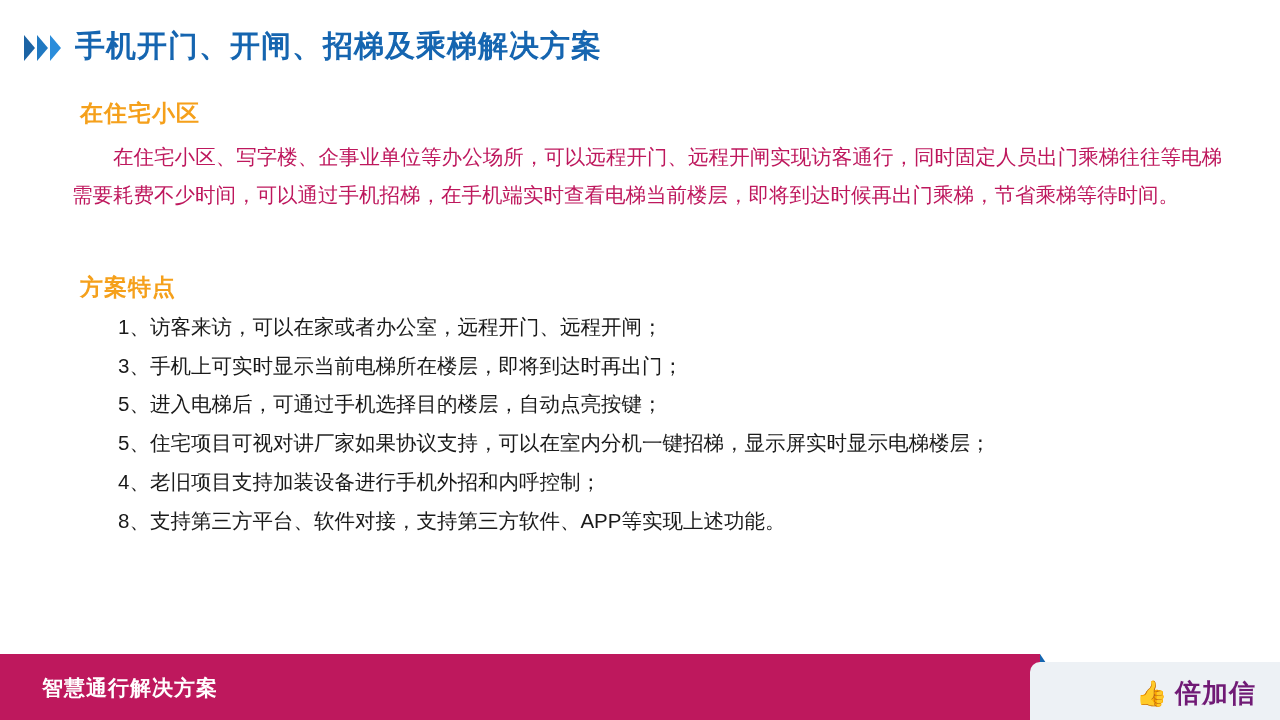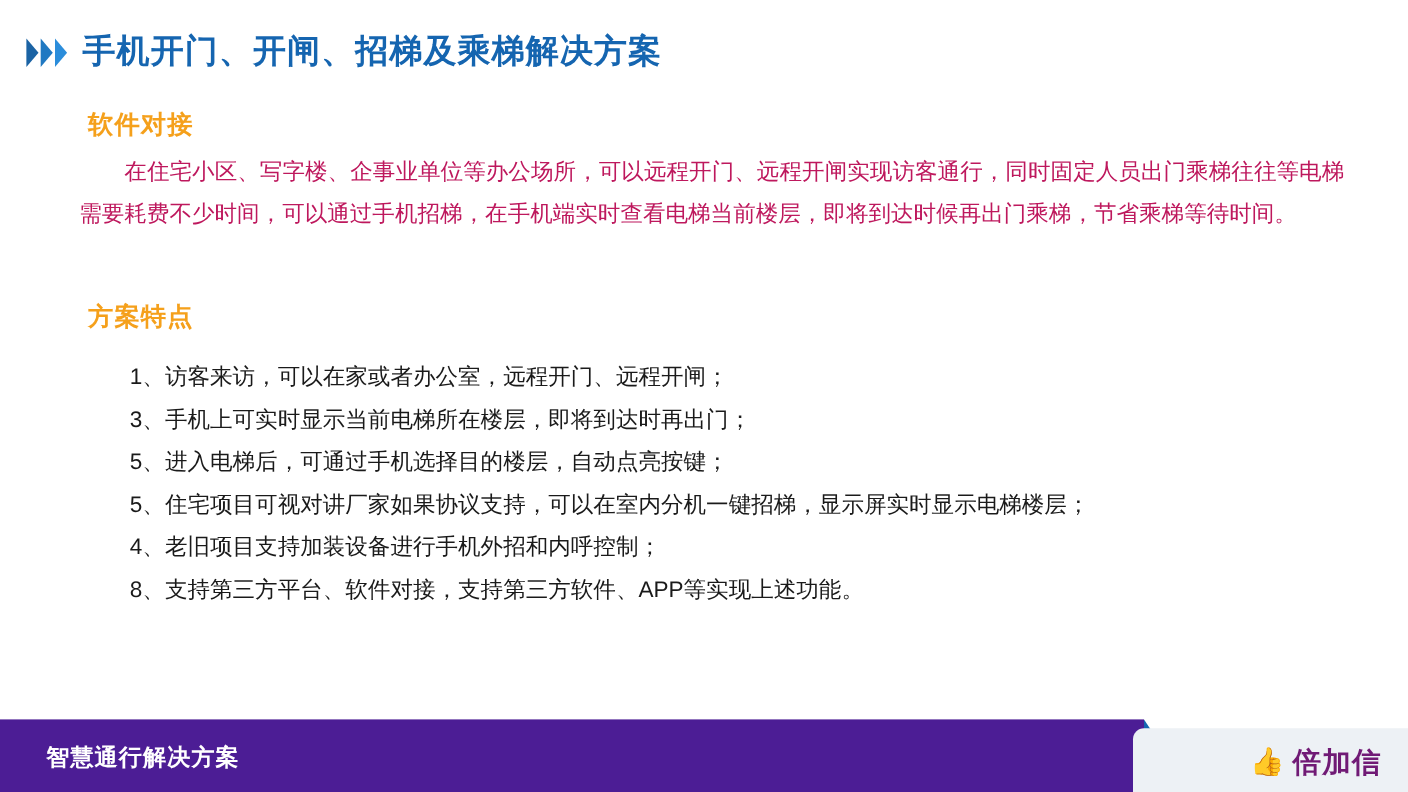--- a/index.html
+++ b/index.html
@@ -74,21 +74,21 @@
     font-size: 20.5px;
     line-height: 38px;
     color: #be185d;
     text-indent: 41px;
     text-align: justify;
   }
 
   .feature-list {
     position: absolute;
     left: 118px;
-    top: 324px;
+    top: 308px;
     width: 1110px;
     margin: 0;
     padding: 0;
     list-style: none;
   }
   .feature-list li {
     font-size: 20.5px;
     line-height: 38.7px;
     color: #1a1a1a;
     white-space: nowrap;
@@ -101,21 +101,21 @@
     bottom: 0;
     width: 1280px;
     height: 66px;
   }
   .footer-bar {
     position: absolute;
     left: 0;
     bottom: 0;
     width: 1040px;
     height: 66px;
-    background: #4c1d95;
+    background: #be185d;
     text-align: right;
   }
   .footer-bar::after {
     content: "";
     position: absolute;
     right: -44px;
     top: 0;
     width: 0;
     height: 0;
     border-bottom: 66px solid #1565b0;
@@ -166,21 +166,21 @@
 
   <div class="title-row">
     <span class="chev-group">
       <span class="chev c1"></span>
       <span class="chev c2"></span>
       <span class="chev c3"></span>
     </span>
     <span class="slide-title">手机开门、开闸、招梯及乘梯解决方案</span>
   </div>
 
-  <div class="section-heading" id="intro-heading">软件对接</div>
+  <div class="section-heading" id="intro-heading">在住宅小区</div>
 
   <div class="intro-body">在住宅小区、写字楼、企事业单位等办公场所，可以远程开门、远程开闸实现访客通行，同时固定人员出门乘梯往往等电梯需要耗费不少时间，可以通过手机招梯，在手机端实时查看电梯当前楼层，即将到达时候再出门乘梯，节省乘梯等待时间。</div>
 
   <div class="section-heading" id="features-heading">方案特点</div>
 
   <ul class="feature-list">
     <li>1、访客来访，可以在家或者办公室，远程开门、远程开闸；</li>
     <li>3、手机上可实时显示当前电梯所在楼层，即将到达时再出门；</li>
     <li>5、进入电梯后，可通过手机选择目的楼层，自动点亮按键；</li>
     <li>5、住宅项目可视对讲厂家如果协议支持，可以在室内分机一键招梯，显示屏实时显示电梯楼层；</li>

